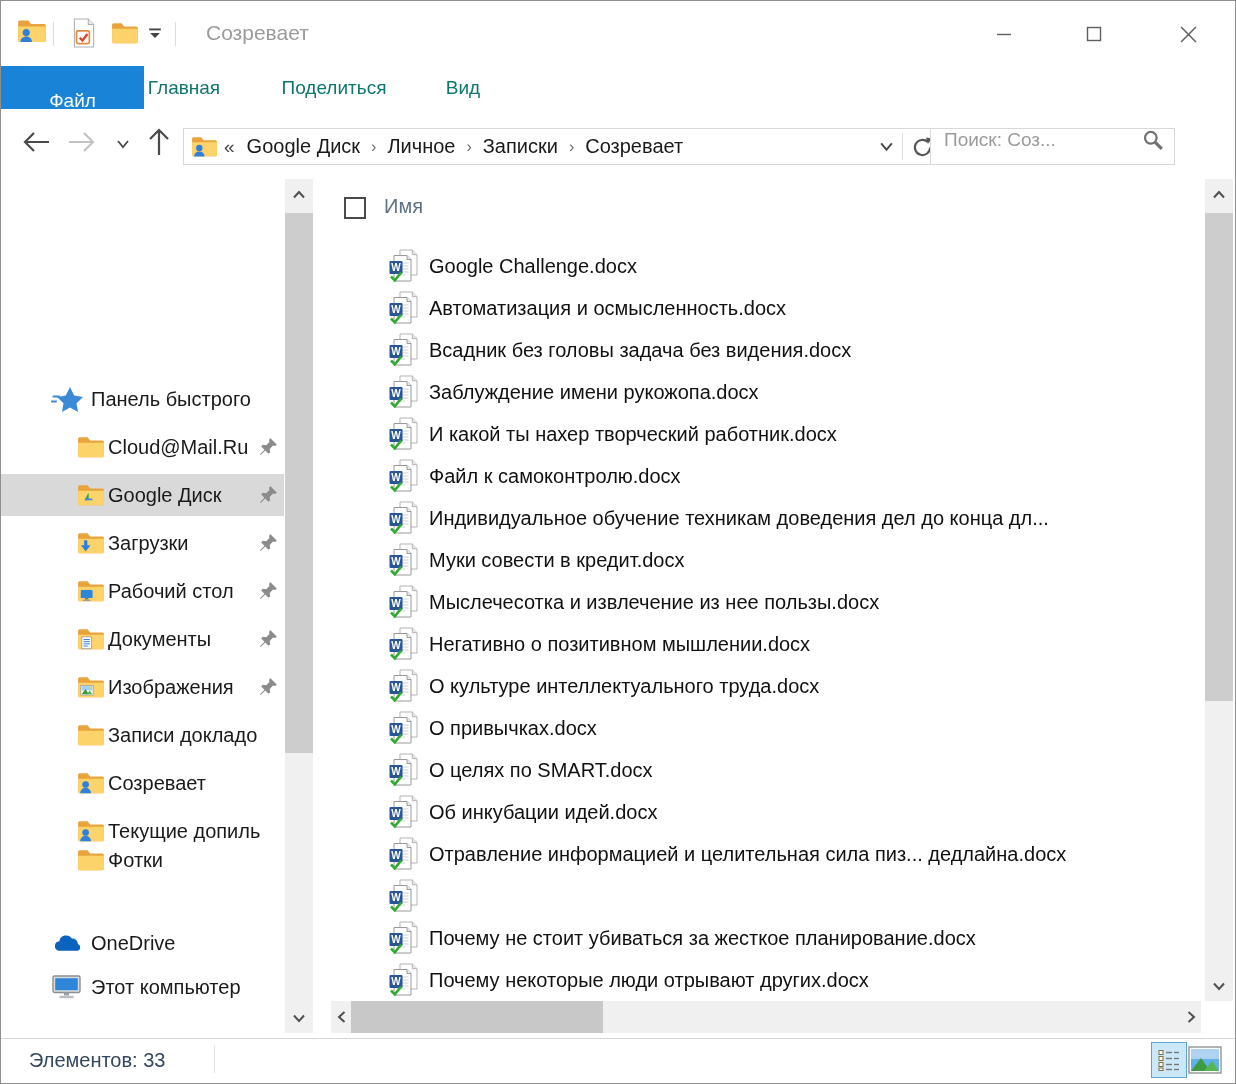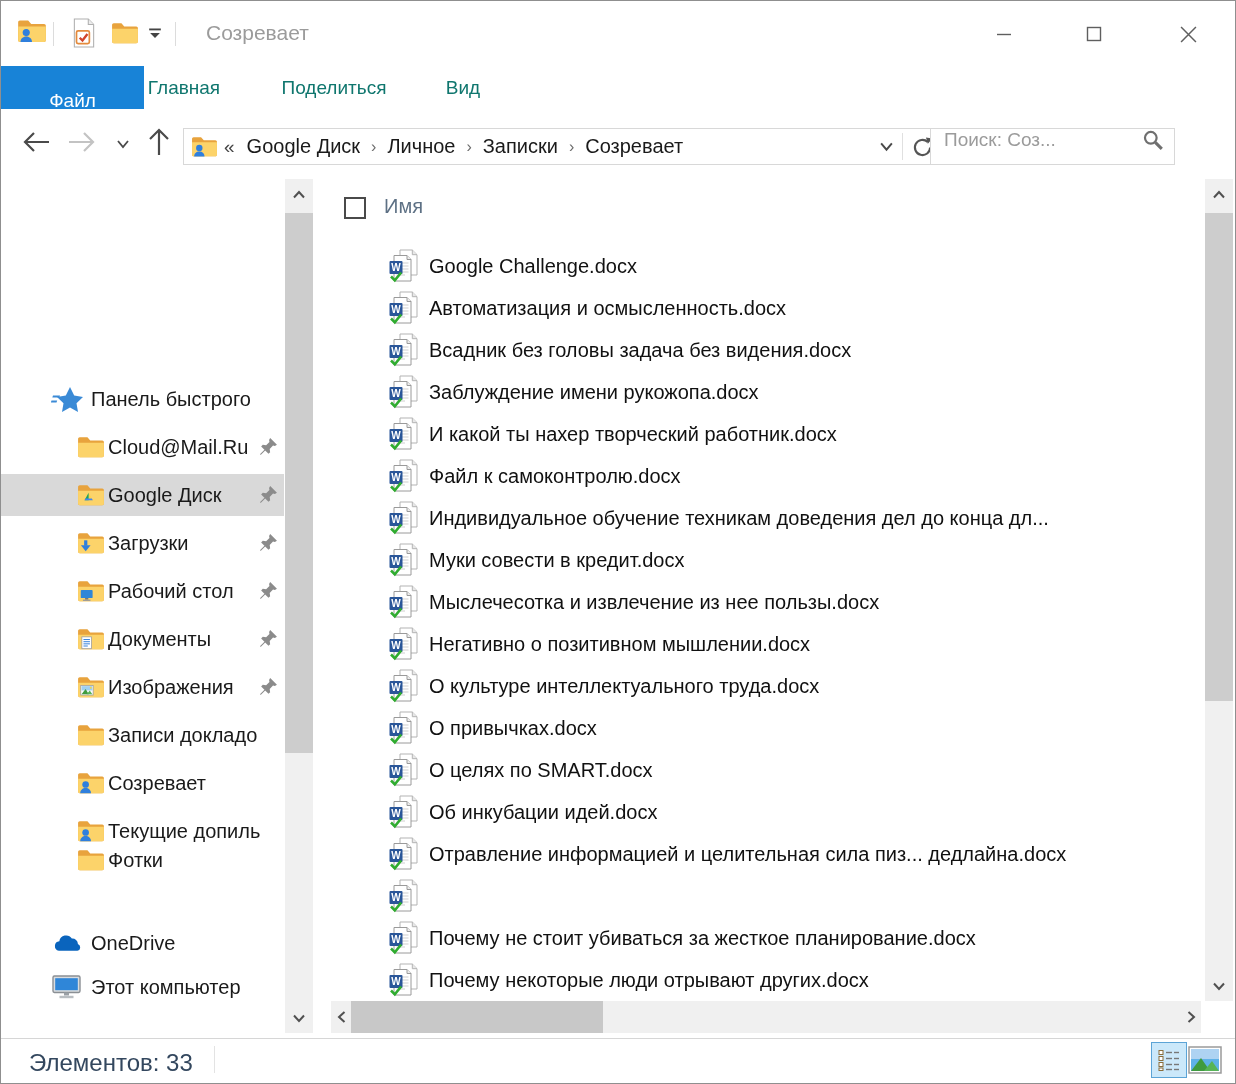--- a/index.html
+++ b/index.html
@@ -67,21 +67,21 @@
   
   .list-header-checkbox{position:absolute;left:343px;top:18px;width:22px;height:22px;
                         border:2px solid #4a4a4a;background:#fff;box-sizing:border-box;}
   .col-header{position:absolute;left:383px;top:16px;font-size:20px;color:#5d7084;}
   .file-row{position:absolute;left:330px;width:870px;height:42px;display:flex;align-items:center;}
   .f-icon{position:absolute;left:58px;width:30px;height:34px;}
   .f-label{position:absolute;left:98px;font-size:20px;color:#111;white-space:nowrap;overflow:hidden;max-width:760px;}
 
   
   .statusbar{position:absolute;left:0;right:0;bottom:0;height:44px;background:#fff;border-top:1px solid #d6d6d6;}
-  .status-count{position:absolute;left:28px;top:10px;font-size:24px;color:#33475e;}
+  .status-count{position:absolute;left:28px;top:10px;font-size:20px;color:#33475e;}
   .status-div{position:absolute;left:213px;top:7px;width:1px;height:27px;background:#e3e3e3;}
   .view-btn{position:absolute;top:3px;width:36px;height:36px;display:flex;align-items:center;justify-content:center;
             box-sizing:border-box;}
   .view-btn.active{background:#cbe8fa;border:1px solid #5ca4d6;}
 </style>
 </head>
 <body>
 
 <div class="window">
 

